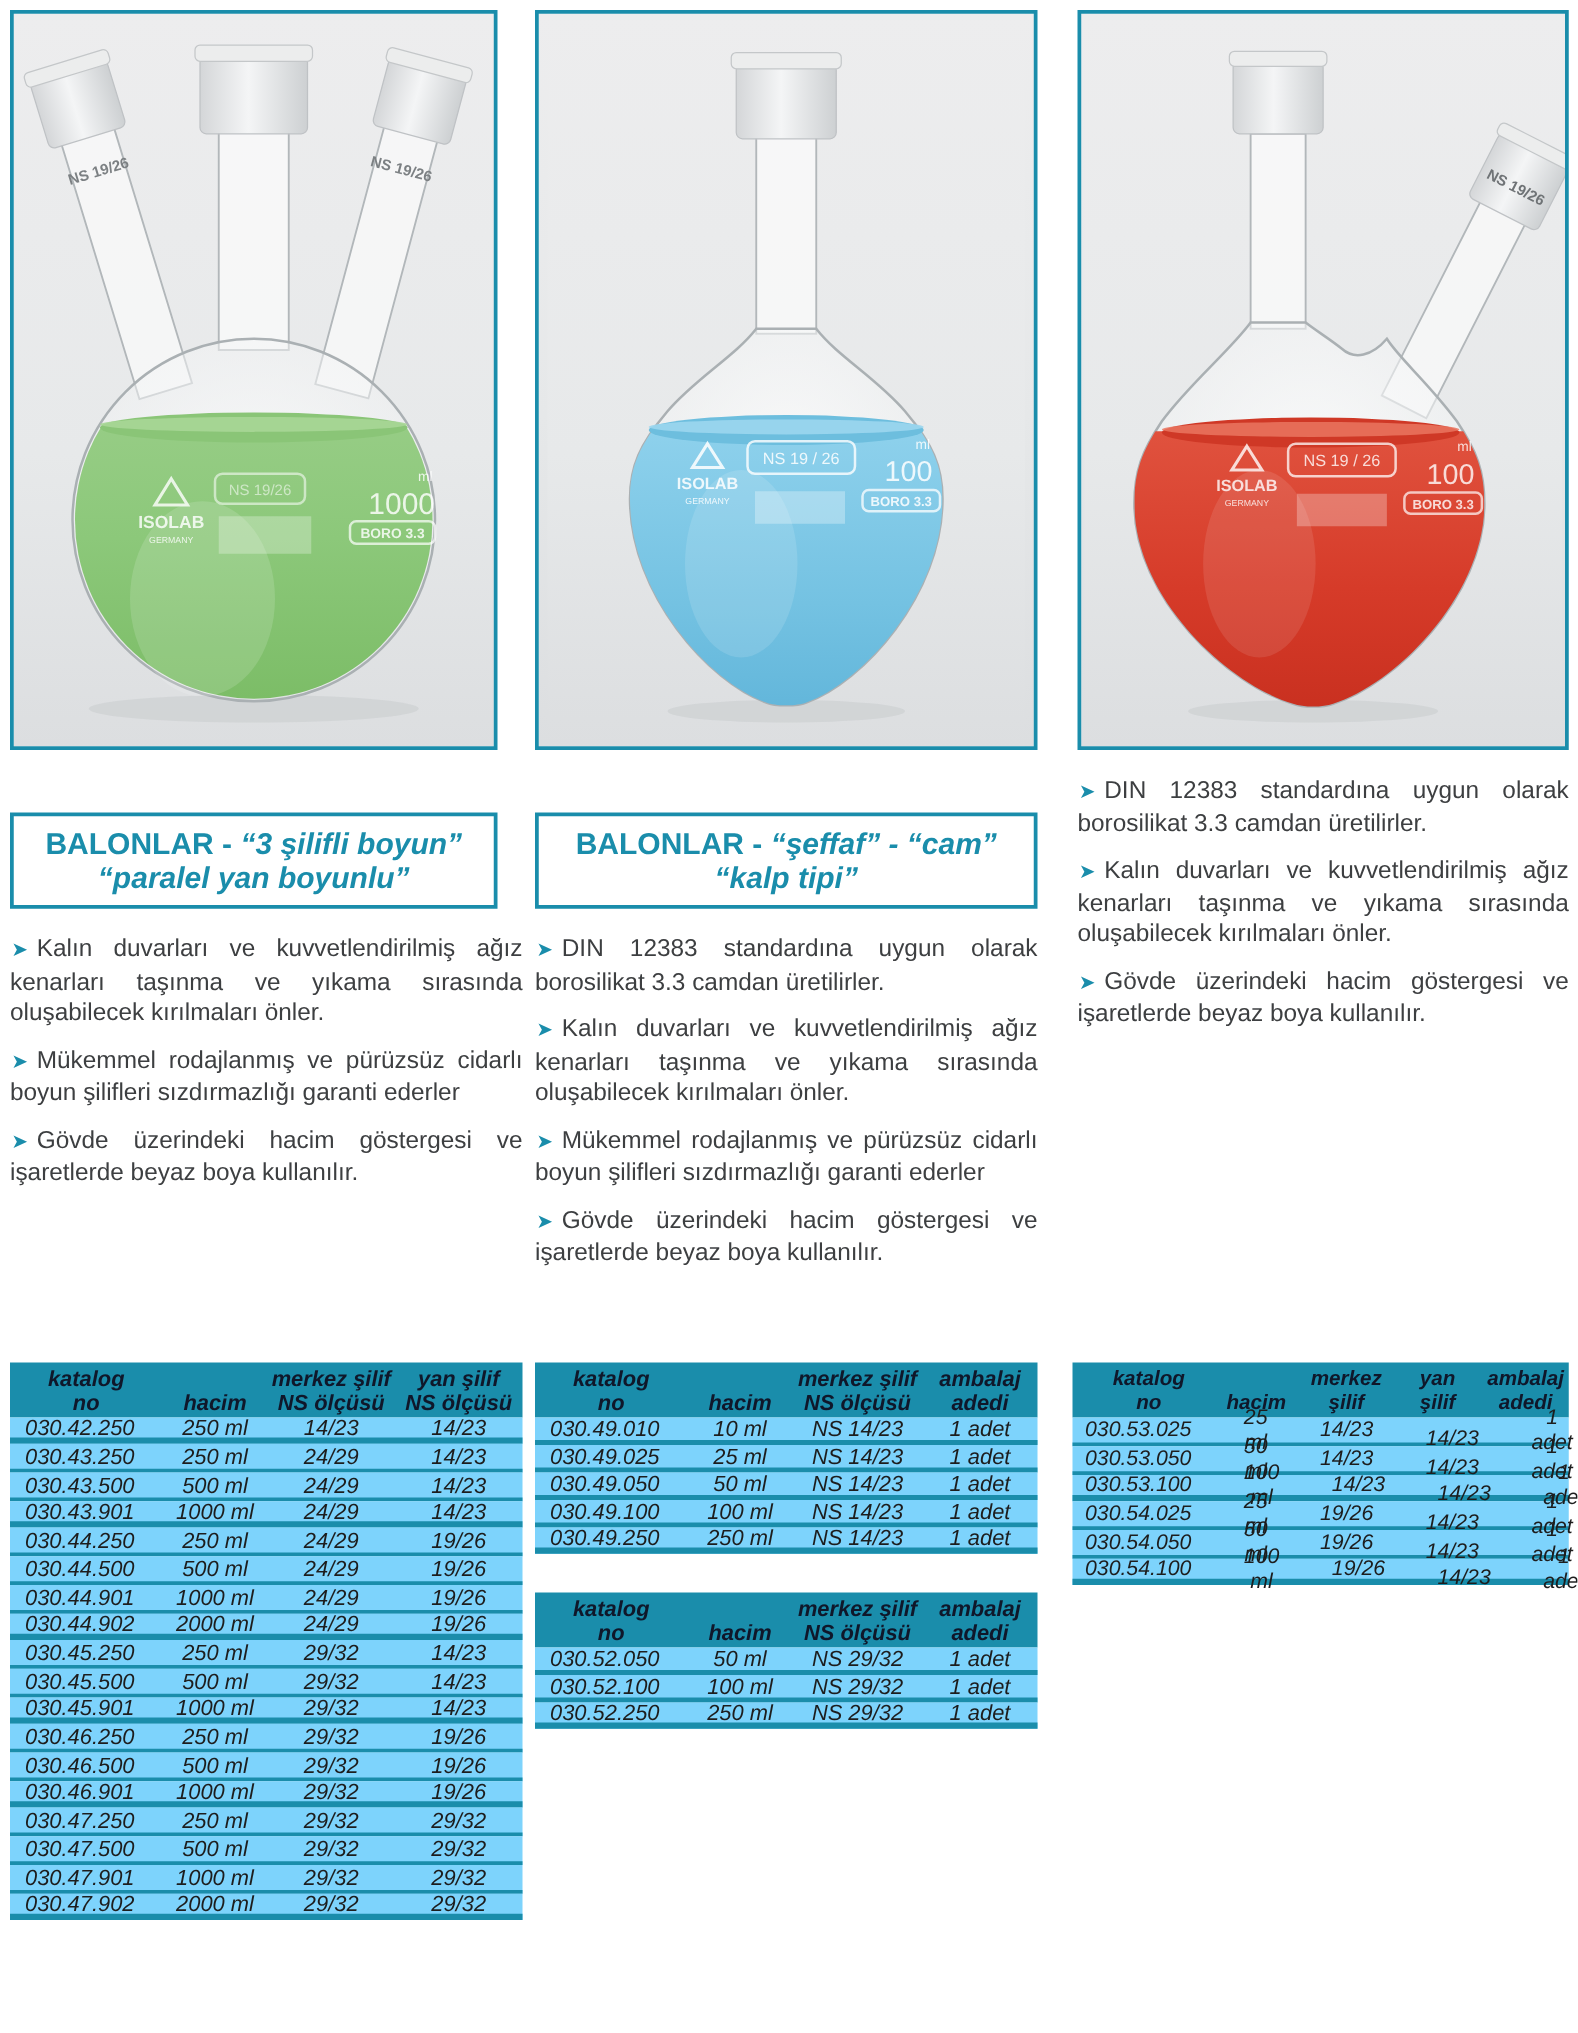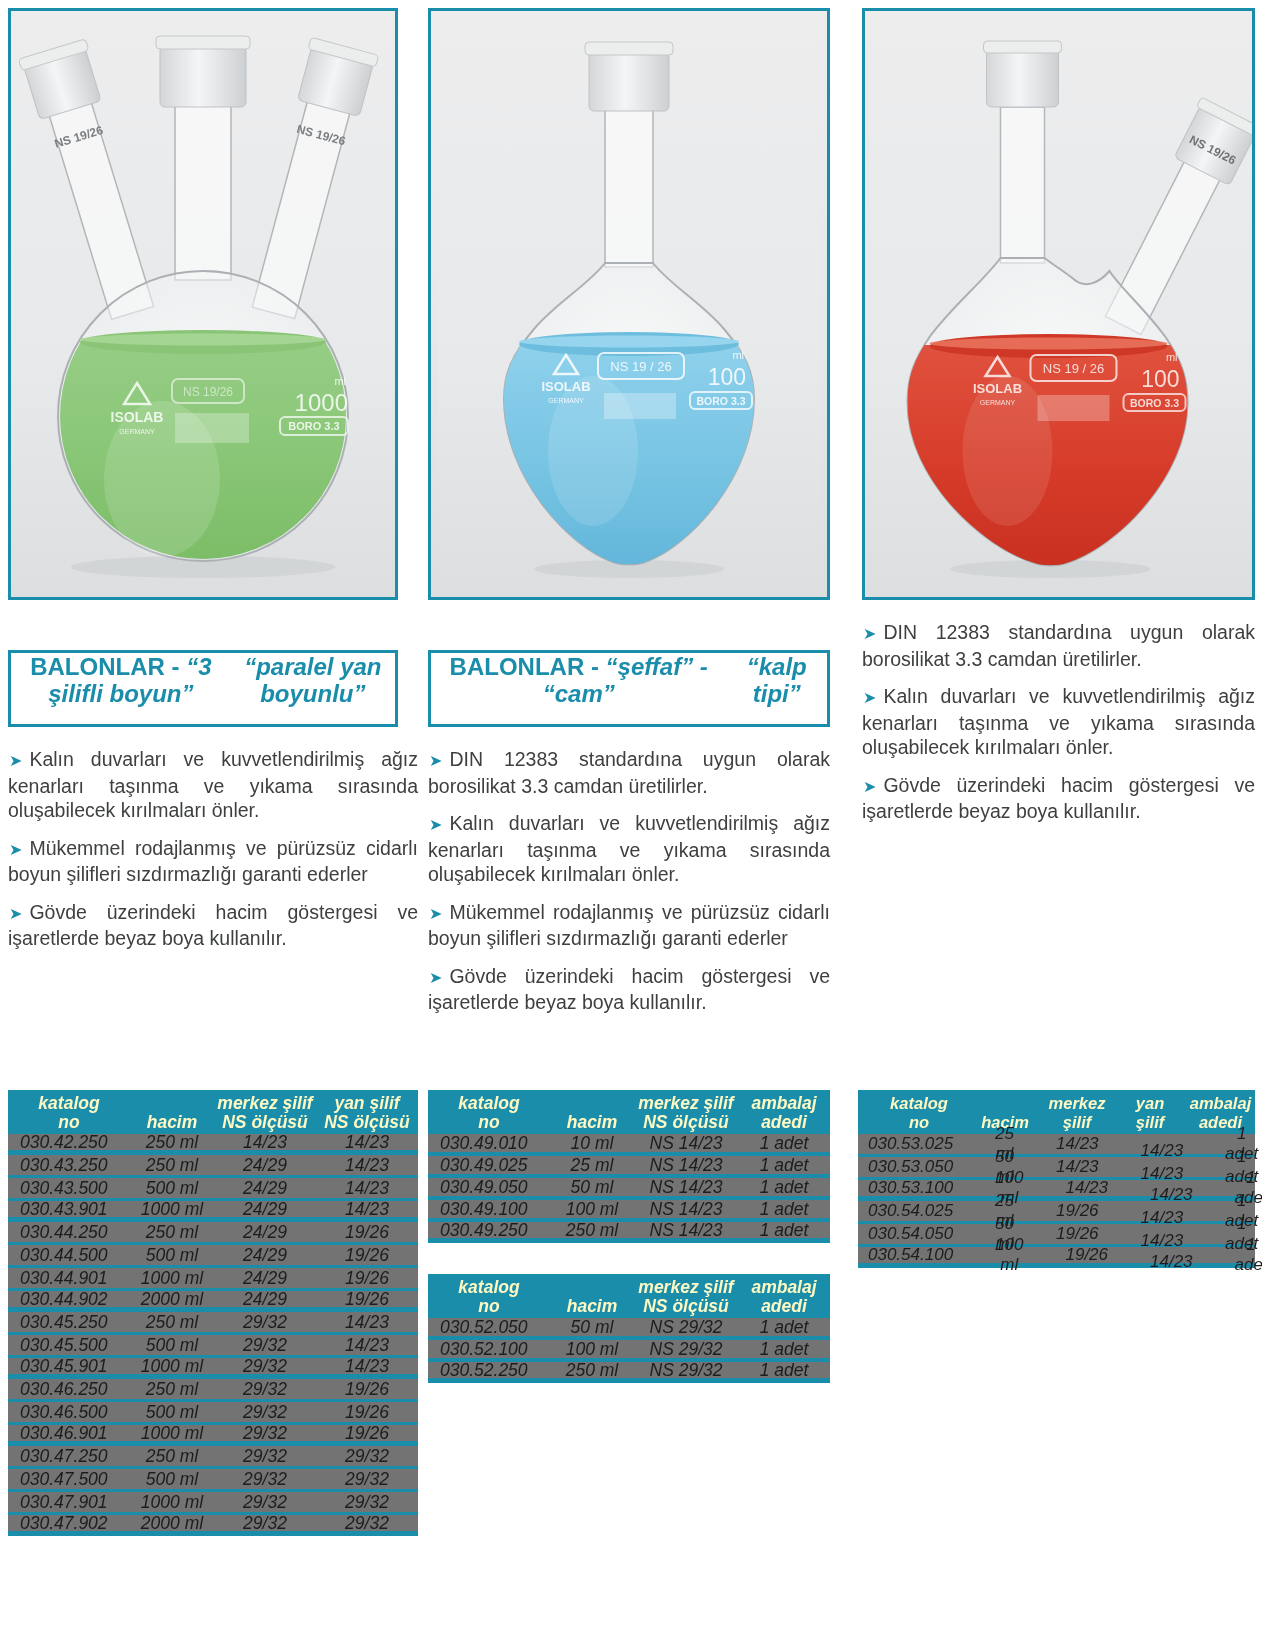--- a/index.html
+++ b/index.html
@@ -23,49 +23,49 @@
     height:592px;border:3px solid var(--teal);
     background:linear-gradient(#ededee,#e6e8e9 55%,#dcdee0);
     overflow:hidden;
   }
   .col-0 .image-box,.col-0 .title-box{width:390px;}
   .col-2 .image-box,.col-2 .title-box{width:393px;margin-left:4px;}
   .flask-svg{display:block;width:100%;height:100%;}
 
   .title-box{
     margin-top:50px;height:77px;border:3px solid var(--teal);
-    display:flex;flex-direction:row;justify-content:center;
+    display:flex;flex-direction:column;justify-content:center;
     text-align:center;color:var(--teal);
     font-size:24px;font-weight:bold;line-height:27px;
   }
   .t-ital{font-style:italic;}
 
   .bullets{margin-top:20px;color:var(--text);font-size:19.5px;line-height:24.5px;}
   .col-2 .bullets{margin-left:4px;}
   .bullet{text-align:justify;margin-bottom:13px;}
   .barrow{color:var(--teal);font-size:16px;margin:0 7px 0 1px;}
   .bpre{margin-right:6px;}
   .bpre:not(:empty){display:block;text-align:justify;text-align-last:justify;margin-right:0;}
   .bpre:empty{display:none;}
 
   .tables{position:absolute;top:1082px;left:0;width:100%;}
   .ptable + .ptable{margin-top:31px;}
   .hrow{
     display:flex;align-items:flex-end;background:var(--teal);
-    height:44px;padding-bottom:3px;color:#fef9c3;
+    height:44px;padding-bottom:3px;color:#0f172a;
     font-weight:bold;font-style:italic;
   }
   .hcell{display:flex;flex-direction:column;justify-content:flex-end;text-align:center;font-size:17.5px;line-height:18.5px;}
   .tbl-c .hcell{font-size:16.5px;}
   .hl1:empty{display:none;}
   .trow{
     display:flex;align-items:center;height:23px;
     border-bottom:3px solid var(--teal);
     font-style:italic;font-size:17.5px;color:var(--rowtext);
-    background:#737373;
+    background:#7dd3fc;
   }
   .tbl-c .trow{font-size:17px;gap:42px;}
   .tbl-b .trow{height:22px;border-bottom-width:4px;}
   .cell{text-align:center;}
   .c-no{text-align:left;padding-left:12px;}
   
   .tbl-a .cell:nth-child(1){width:122px;}
   .tbl-a .cell:nth-child(2){width:84px;}
   .tbl-a .cell:nth-child(3){width:102px;}
   .tbl-a .cell:nth-child(4){width:102px;}

